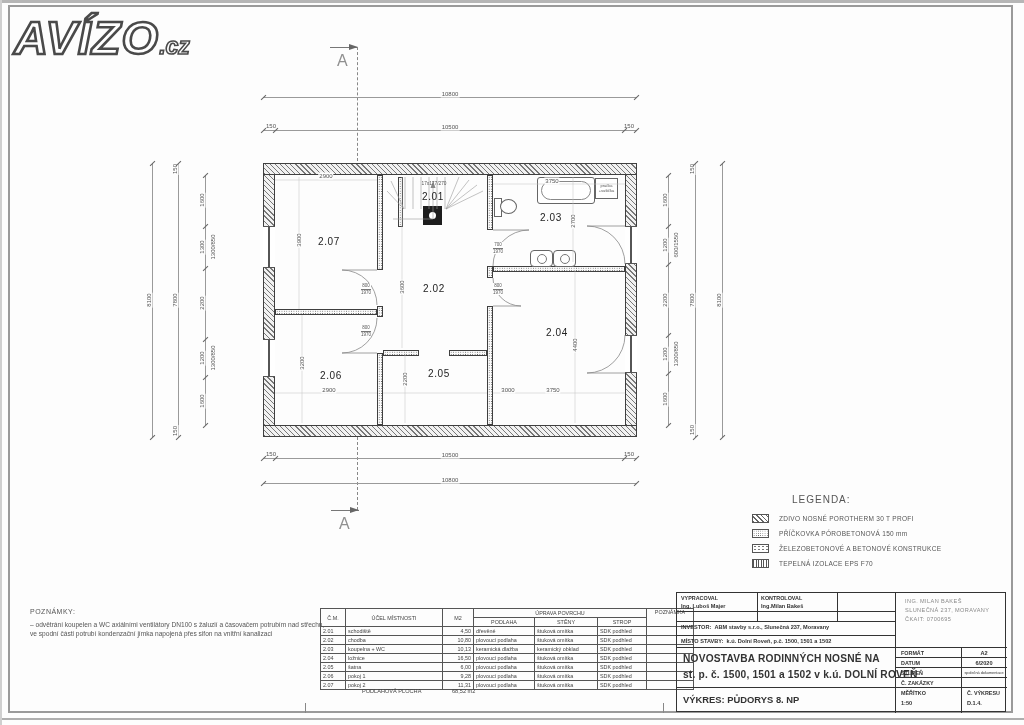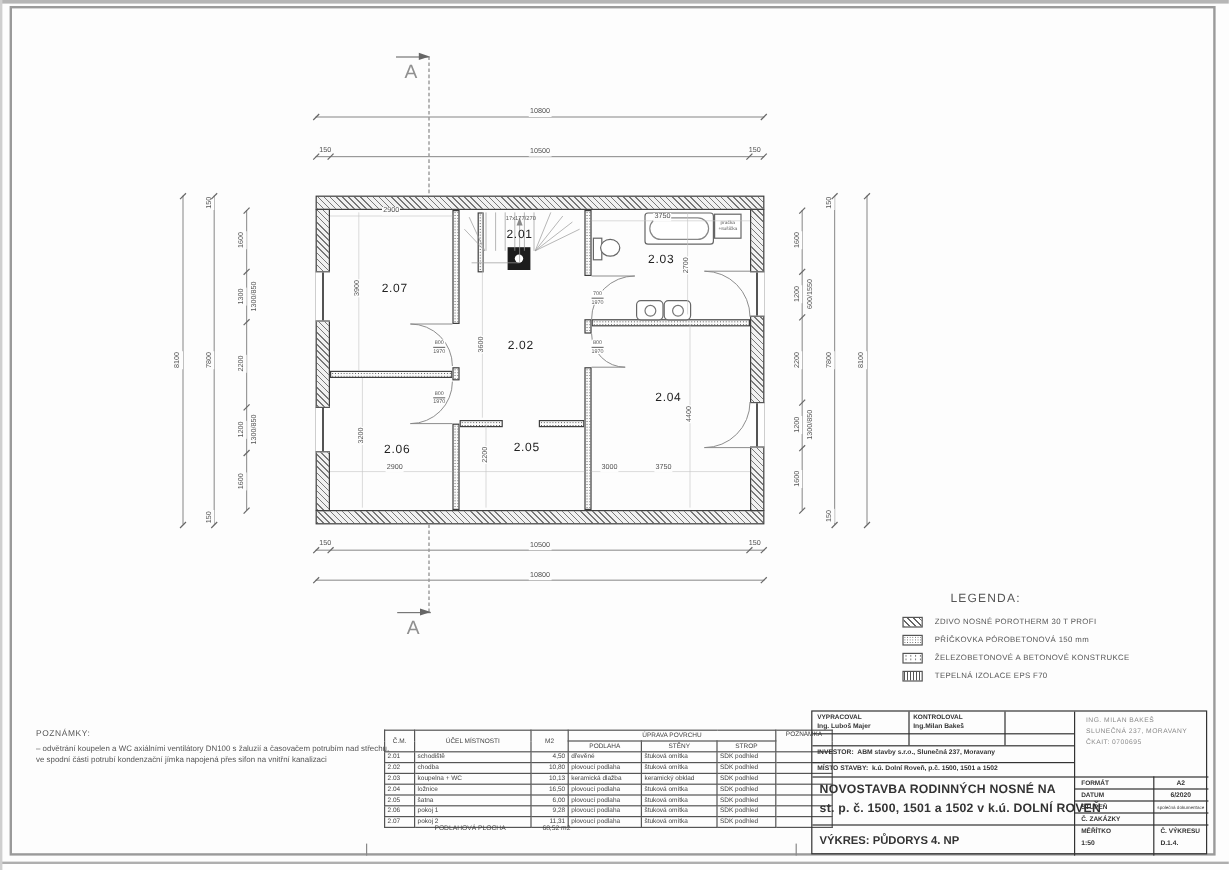--- a/index.html
+++ b/index.html
@@ -87,20 +87,21 @@
 <body>
 
 <div class="sheet">
   <div class="abs edge-top"></div>
   <div class="abs edge-bottom"></div>
   <div class="abs edge-left"></div>
   <div class="abs frame"></div>
   <div class="abs frame-tick" style="left:305px;top:703px;"></div>
   <div class="abs frame-tick" style="left:663px;top:703px;"></div>
 
+  <div class="abs logo"><span>AVÍZO</span><span class="cz">.cz</span></div>
 
   <div class="sec-line-h" style="left:330px;top:47px;width:28px;"></div>
   <div class="sec-flag" style="left:349px;top:44px;"></div>
   <div class="sec-dash" style="left:357px;top:47px;height:114px;"></div>
   <div class="sec-letter" style="left:337px;top:52px;">A</div>
   <div class="sec-dash" style="left:357px;top:437px;height:73px;"></div>
   <div class="sec-line-h" style="left:331px;top:510px;width:28px;"></div>
   <div class="sec-flag" style="left:350px;top:507px;"></div>
   <div class="sec-letter" style="left:339px;top:515px;">A</div>
 
@@ -394,15 +395,15 @@
     <div class="abs cell-lbl" style="left:224px;top:66.5px;">DATUM</div>
     <div class="abs" style="left:288px;top:66.5px;width:38px;text-align:center;font-weight:700;">6/2020</div>
     <div class="abs cell-lbl" style="left:224px;top:76.5px;">STUPEŇ</div>
     <div class="abs" style="left:286px;top:77.5px;width:42px;text-align:center;font-size:3.8px;">společná dokumentace</div>
     <div class="abs cell-lbl" style="left:224px;top:86.5px;">Č. ZAKÁZKY</div>
     <div class="abs" style="left:288px;top:86.5px;width:38px;text-align:center;"></div>
     <div class="abs cell-lbl" style="left:224px;top:97px;">MĚŘÍTKO</div>
     <div class="abs" style="left:224px;top:107px;font-weight:700;">1:50</div>
     <div class="abs cell-lbl" style="left:290px;top:97px;">Č. VÝKRESU</div>
     <div class="abs" style="left:290px;top:107px;font-weight:700;">D.1.4.</div>
-    <div class="abs" style="left:6px;top:101px;font-weight:700;font-size:9.4px;white-space:nowrap;">VÝKRES: PŮDORYS 4. NP</div>
+    <div class="abs" style="left:6px;top:101px;font-weight:700;font-size:9.4px;white-space:nowrap;">VÝKRES: PŮDORYS 8. NP</div>
   </div>
 </div>
 
 </body></html>

